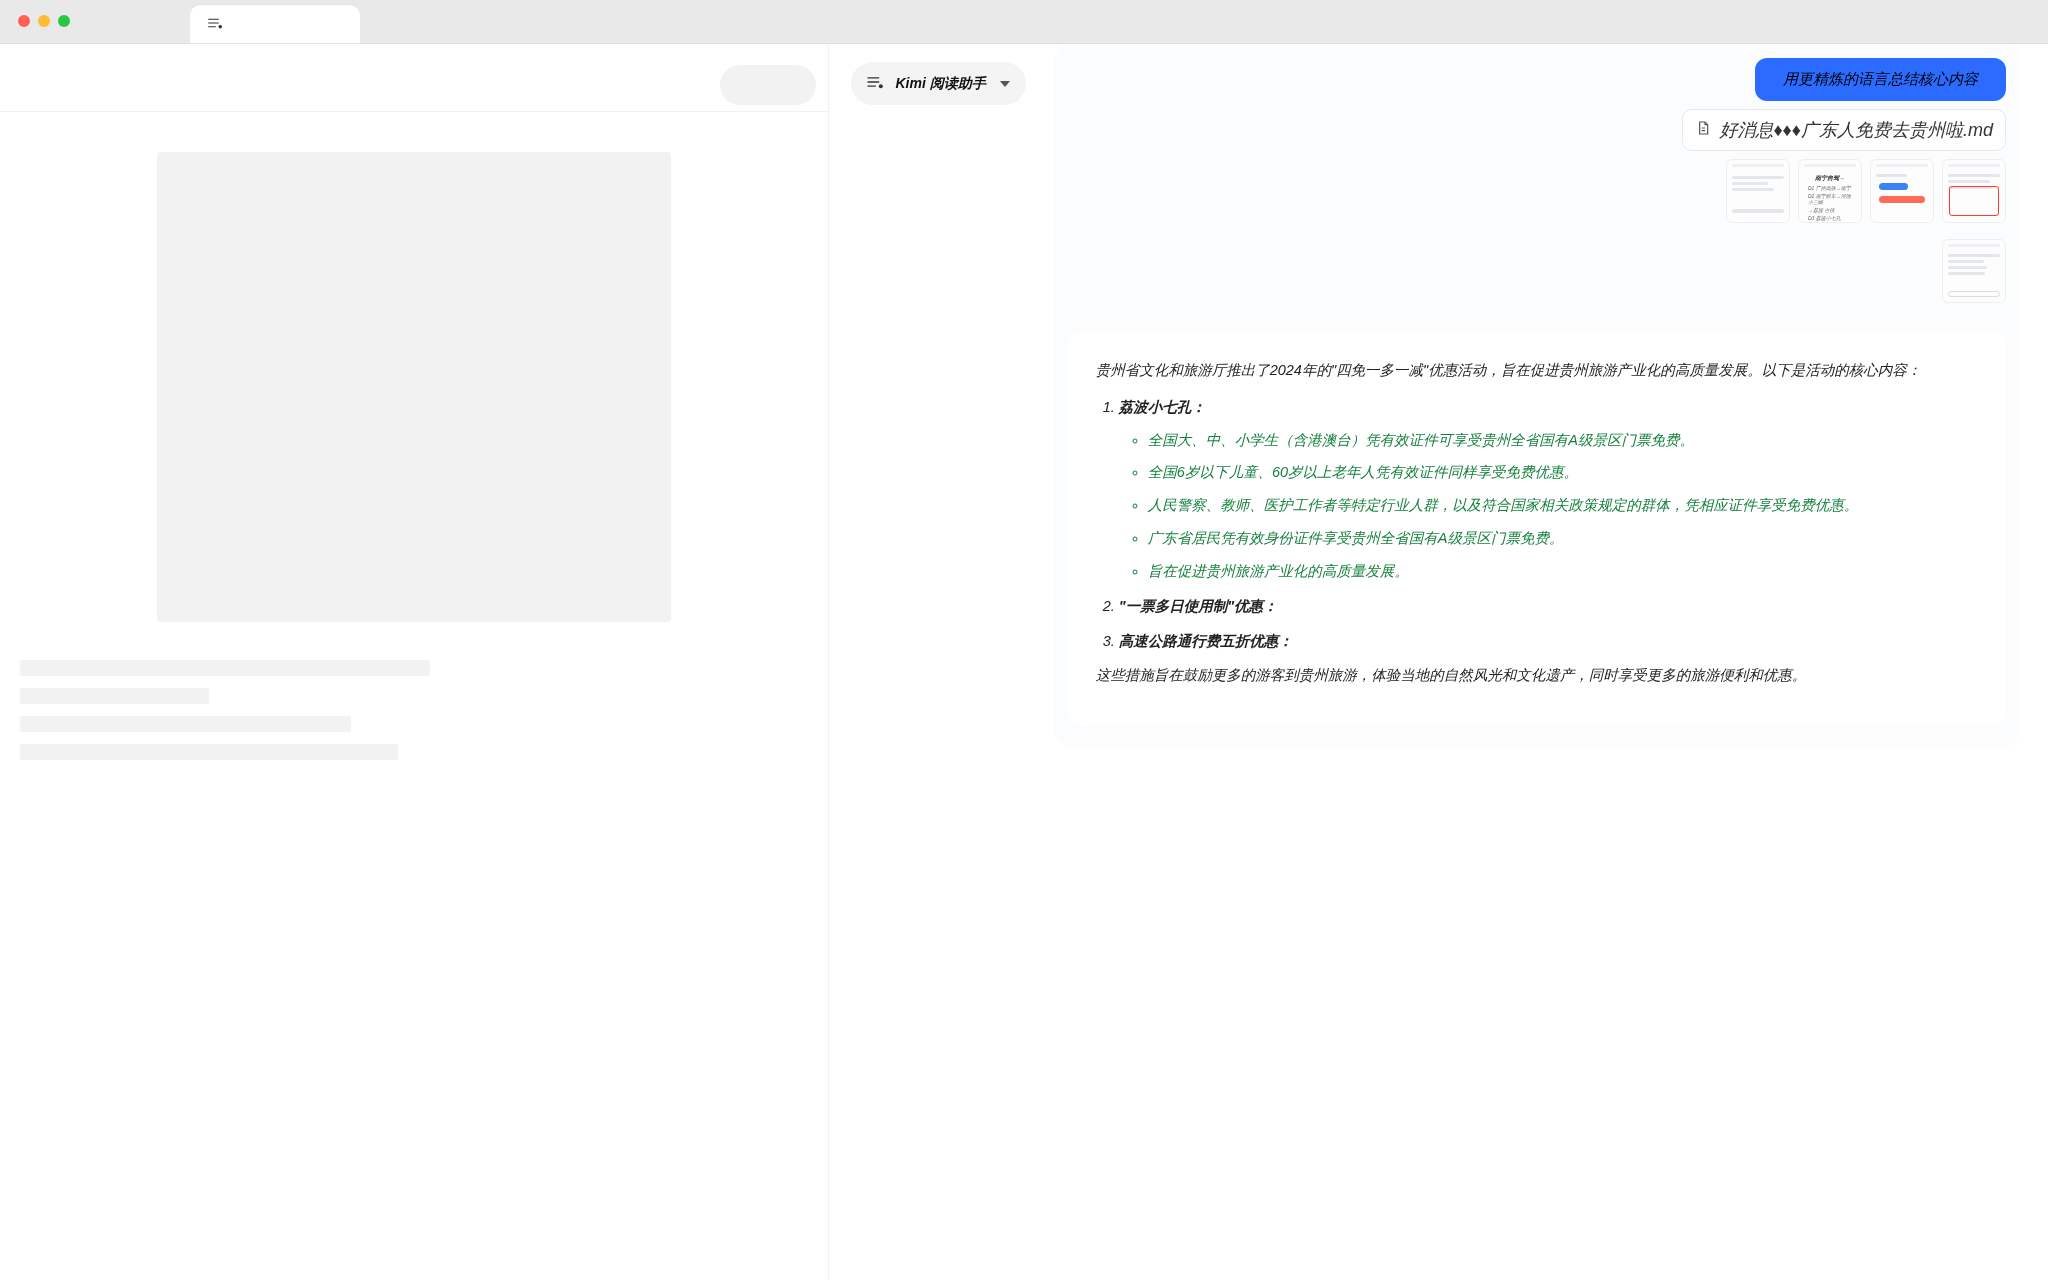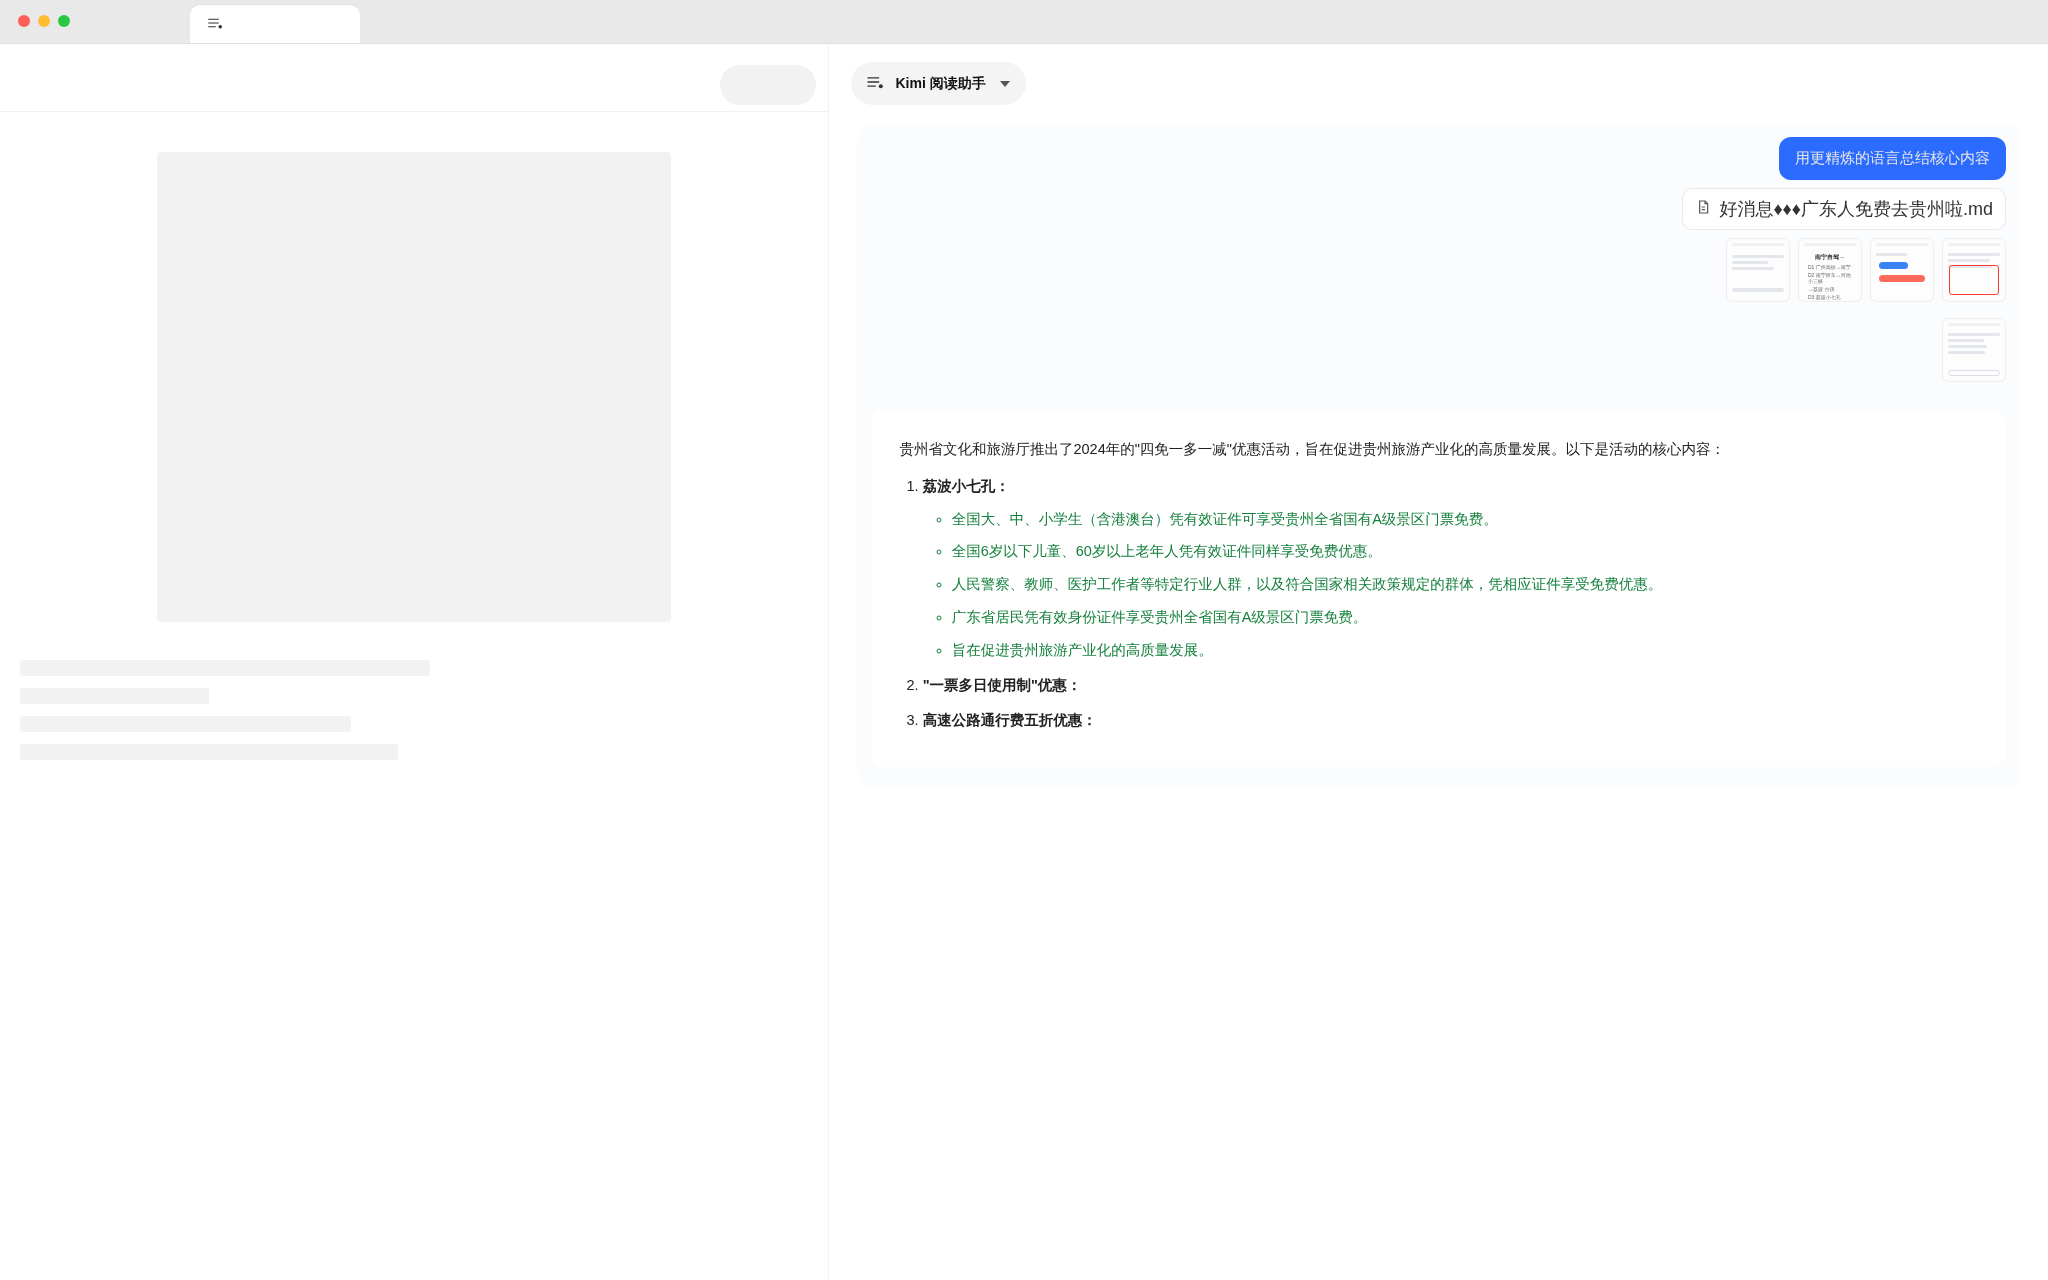--- a/index.html
+++ b/index.html
@@ -70,22 +70,23 @@
     background:#f2f2f2;
     border-radius:4px;
   }
   .skeleton-lines { padding: 20px 20px 0 20px; }
   .skel { height:16px; background:#f2f2f2; border-radius:3px; margin-bottom:12px; }
   .skel.w1{width:52%} .skel.w2{width:24%} .skel.w3{width:42%} .skel.w4{width:48%}
 
   .right {
     flex:1;
     display:flex;
-    flex-direction:column;
+    flex-direction:row;
     overflow:hidden;
+    font-style:italic;
   }
   .right-head {
     padding: 18px 0 18px 22px;
   }
   .model-chip {
     display:inline-flex;
     align-items:center;
     gap:10px;
     background:#f4f4f4;
     border-radius:22px;
@@ -103,23 +104,23 @@
   }
   .convo-inner {
     background:#fbfcfd;
     border-radius:18px;
     padding: 14px 14px 22px 14px;
   }
 
   .user-block { display:flex; flex-direction:column; align-items:flex-end; gap:8px; margin-bottom:28px;}
   .user-bubble {
     background:#2c6bff;
-    color:#e5e5e5;
+    color:#000000;
     border-radius:12px;
-    padding:12px 16px;
+    padding:12px 28px;
     font-size:15px;
     font-weight:500;
   }
   .file-chip {
     display:inline-flex;
     align-items:center;
     gap:8px;
     background:#fff;
     border:1px solid #e6e8eb;
     border-radius:10px;
@@ -299,18 +300,19 @@
                 <li>旨在促进贵州旅游产业化的高质量发展。</li>
               </ul>
             </li>
             <li>
               <span class="li-title colon">"一票多日使用制"优惠</span>
             </li>
             <li>
               <span class="li-title colon">高速公路通行费五折优惠</span>
             </li>
           </ol>
+          <p>这些措施旨在鼓励更多的游客到贵州旅游，体验当地的自然风光和文化遗产，同时享受更多的旅游便利和优惠。</p>
         </div>
 
       </div>
     </div>
   </div>
 </div>
 
 </body></html>

